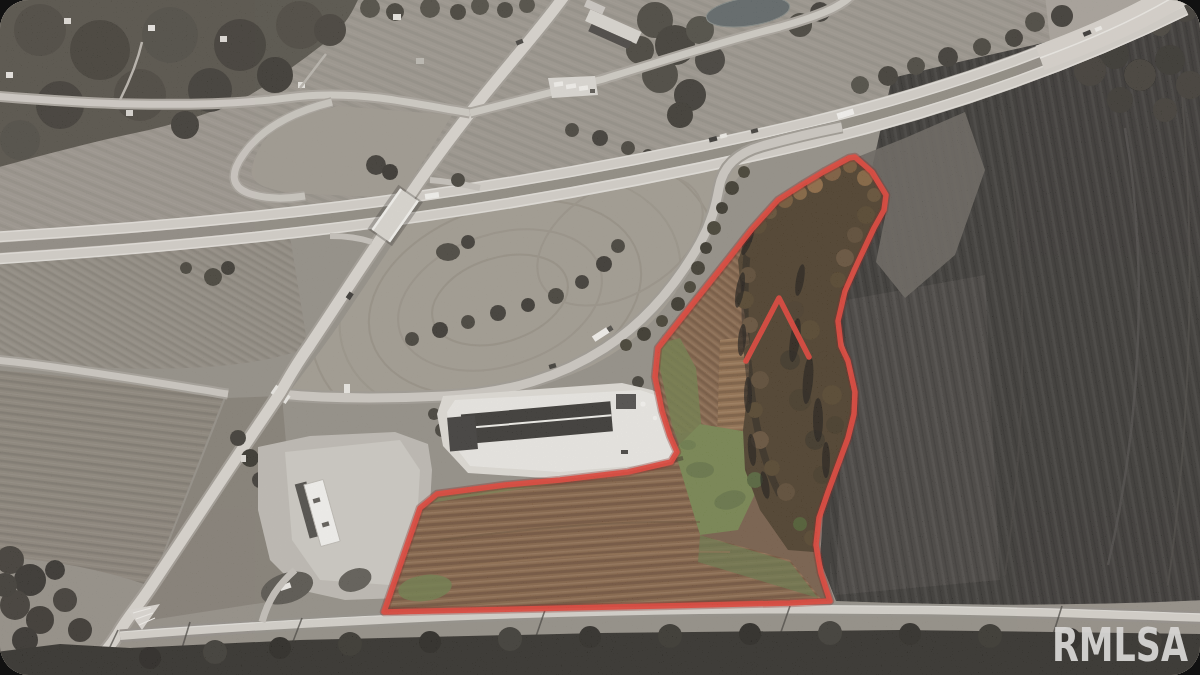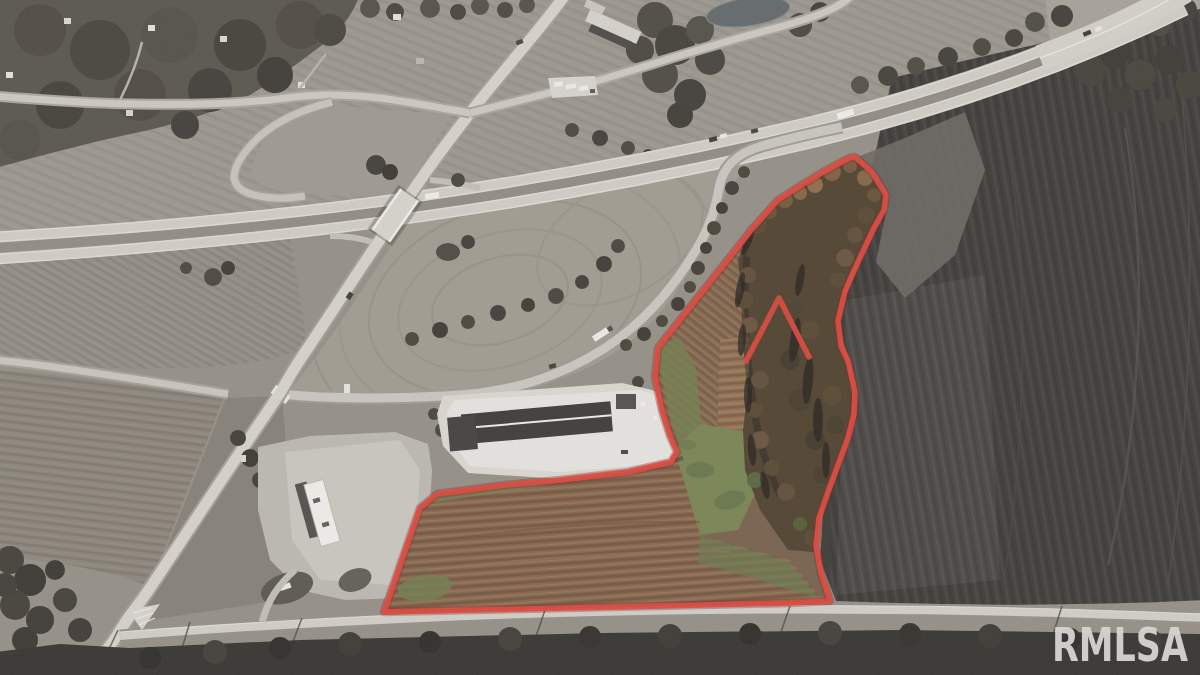--- a/index.html
+++ b/index.html
@@ -1,17 +1,17 @@
 <!DOCTYPE html>
 <html><head>
 <meta charset="utf-8">
 <style>
   html,body{margin:0;padding:0;background:#111;}
   #stage{position:relative;width:1200px;height:675px;overflow:hidden;background:#8e8980;
-         font-family:"DejaVu Sans","Liberation Sans",sans-serif;}
+         font-family:"DejaVu Sans","Liberation Sans",sans-serif;border-radius:29px;}
   svg{display:block}
 </style>
 </head>
 <body>
 
 <div id="stage">
 <svg width="1200" height="675" viewBox="0 0 1200 675">
   <defs>
     <pattern id="rowsBrown" width="8" height="8" patternUnits="userSpaceOnUse" patternTransform="rotate(-4)">
       <rect width="8" height="3" fill="rgba(40,20,8,0.22)"></rect>

